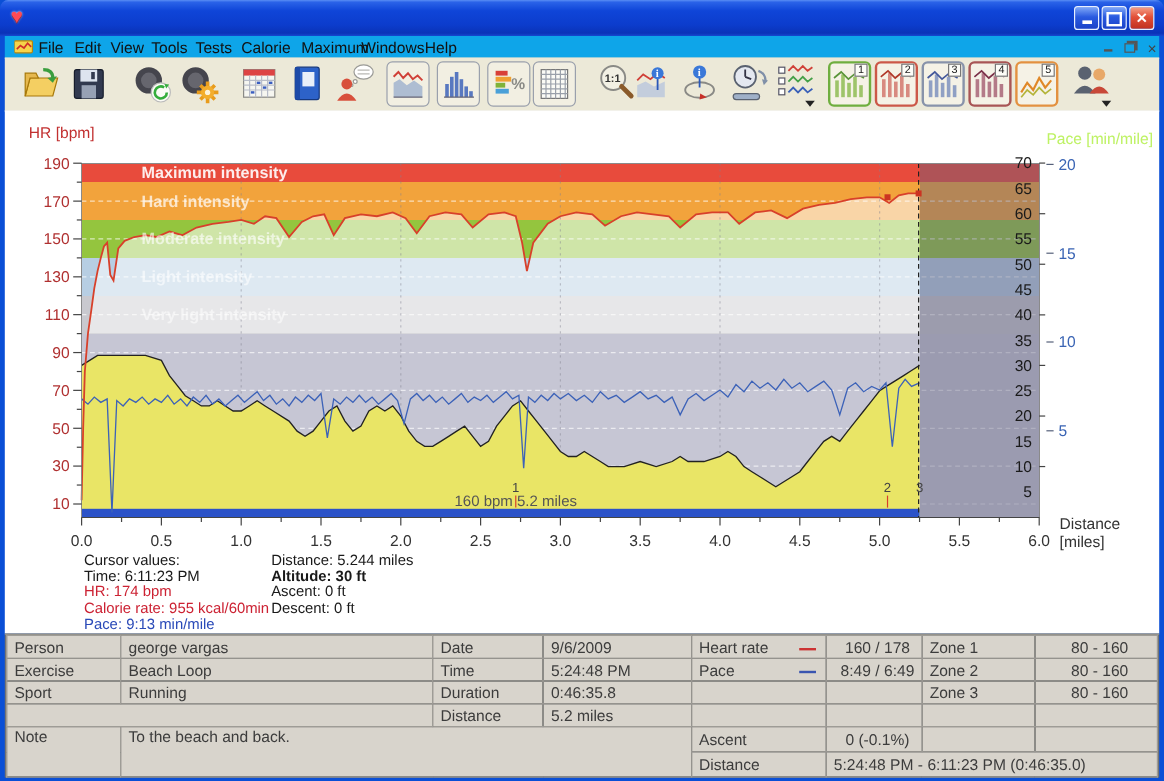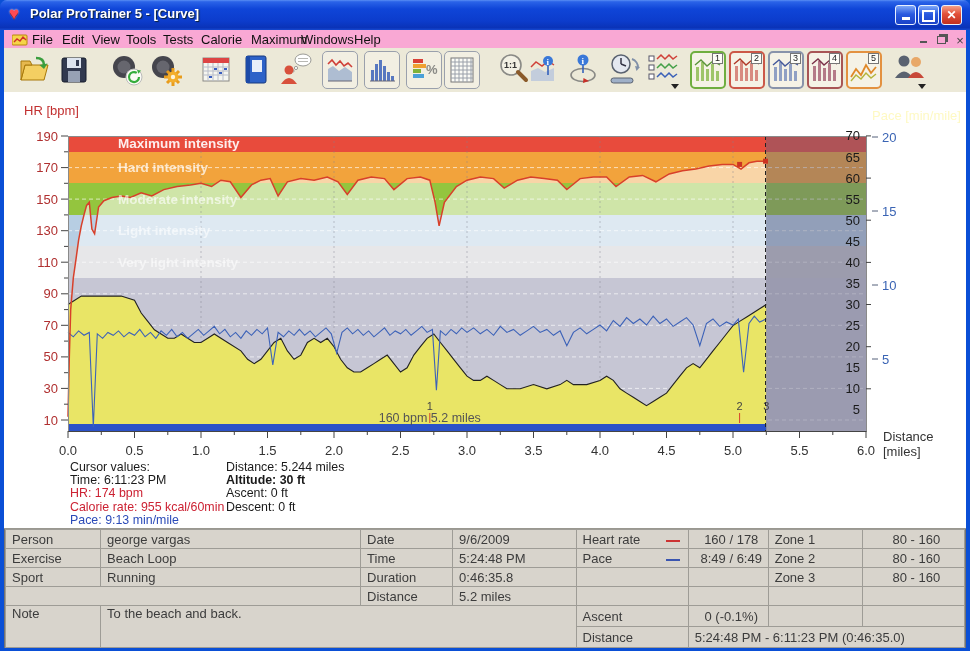--- a/index.html
+++ b/index.html
@@ -15,21 +15,21 @@
   .title-text{position:absolute;left:30px;top:6px;color:#fff;font-weight:bold;
     font-size:13px;text-shadow:1px 1px 1px #123;}
   .winbtn{position:absolute;top:5px;width:21px;height:20px;border:1px solid #e8f0ff;
     border-radius:3px;color:#fff;text-align:center;line-height:18px;font-size:12px;
     font-weight:bold;box-sizing:border-box;
     background:linear-gradient(180deg,#7fa8f8,#2a5ae0 45%,#1a42c8);}
   .winbtn.close{background:linear-gradient(180deg,#f4a088,#e25038 45%,#c03020);}
   .glyph-min{display:inline-block;width:8px;height:3px;background:#fff;margin-top:11px}
   .glyph-max{display:inline-block;width:9px;height:8px;border:2px solid #fff;margin-top:4px}
   
-  .menubar{position:absolute;left:4px;top:30px;width:962px;height:18px;background:#f9a8d4;
+  .menubar{position:absolute;left:4px;top:30px;width:962px;height:18px;background:#0ea5e9;
     border-bottom:1px solid #dcd8c8}
   .menuicon{position:absolute;left:8px;top:2px}
   .menuitem{position:absolute;top:2px;font-size:13px;color:#111;padding:0 4px}
   .mdibtn{position:absolute;top:3px;color:#444;font-size:12px;width:14px;text-align:center}
   .mdi-min{display:inline-block;width:7px;height:2px;background:#555;margin-bottom:1px}
   .mdi-rest{display:inline-block;width:7px;height:6px;border:1px solid #555;box-shadow:2px -2px 0 -0px #555}
   
   .toolbar{position:absolute;left:4px;top:48px;width:962px;height:44px;background:#ece9d8;
     border-bottom:1px solid #d6d2c0}
   .tb{position:absolute;top:3px;width:36px;height:38px}
@@ -40,21 +40,21 @@
     font-size:9px;line-height:9px;padding:0 2px;color:#222}
   .zl{position:absolute;left:8px;top:9px;font-size:9px;font-weight:bold;color:#333}
   .caret{position:absolute;right:2px;bottom:0;width:0;height:0;border-left:4px solid transparent;
     border-right:4px solid transparent;border-top:5px solid #222}
   
   .chartpanel{position:absolute;left:4px;top:92px;width:962px;height:436px;background:#ffffff}
   #chartsvg{position:absolute;left:0;top:0}
   .axtitle{position:absolute;font-size:13px;color:#222;white-space:nowrap}
   .hr-title{left:24px;top:103px;color:#c23030}
   .alt-title{left:796px;top:99px;color:#ffffff}
-  .pace-title{left:872px;top:108px;color:#fef9c3;max-width:94px;overflow:hidden}
+  .pace-title{left:872px;top:108px;color:#bef264;max-width:94px;overflow:hidden}
   .dist1{left:883px;top:429px;color:#333}
   .dist2{left:883px;top:444px;color:#333}
   .cursorblock{position:absolute;font-size:12.4px;line-height:13.2px;color:#1a1a1a}
   .cb1{left:70px;top:461px}
   .cb2{left:226px;top:461px}
   .red{color:#cc2233}.blue{color:#2a4ab8}.bold{font-weight:bold}
   
   .tablepanel{position:absolute;left:4px;top:528px;width:962px;height:119px;background:#737373;
     border-top:1px solid #9a9890}
   table.sum{border-collapse:collapse;table-layout:fixed;width:960px;margin:0 1px;
@@ -64,21 +64,20 @@
   td.c{text-align:center;padding:0}
   td.lab .dash{float:right;width:14px;border-top:2px solid #cc3333;margin:8px 8px 0 0}
   td.lab .dash.b{border-color:#3a55b0}
   td.note-val{vertical-align:top;padding-top:2px}
 </style>
 </head>
 <body>
 
 <div class="titlebar">
   <span class="title-icon">♥</span>
-  <span class="title-text">Polar ProTrainer 5 - [Curve]</span>
   <span class="winbtn" style="left:895px"><span class="glyph-min"></span></span>
   <span class="winbtn" style="left:918px"><span class="glyph-max"></span></span>
   <span class="winbtn close" style="left:941px">✕</span>
 </div>
 
 <div class="menubar">
   <span class="menuicon">
     <svg width="16" height="13">
         <rect x="0" y="2" width="15" height="10" rx="1" fill="#f6d44a" stroke="#b8860b"></rect>
         <polyline points="2,9 5,6 8,8 11,4 14,7" fill="none" stroke="#d03028" stroke-width="1.4"></polyline>

